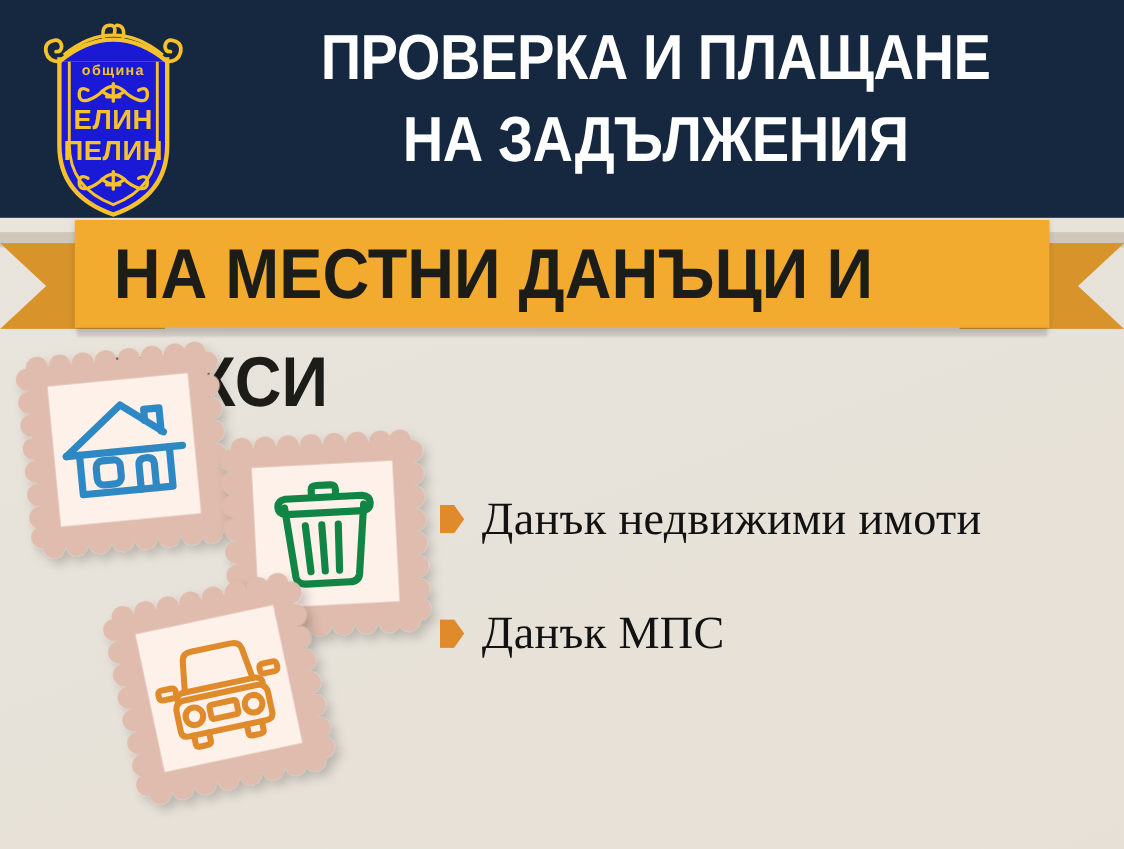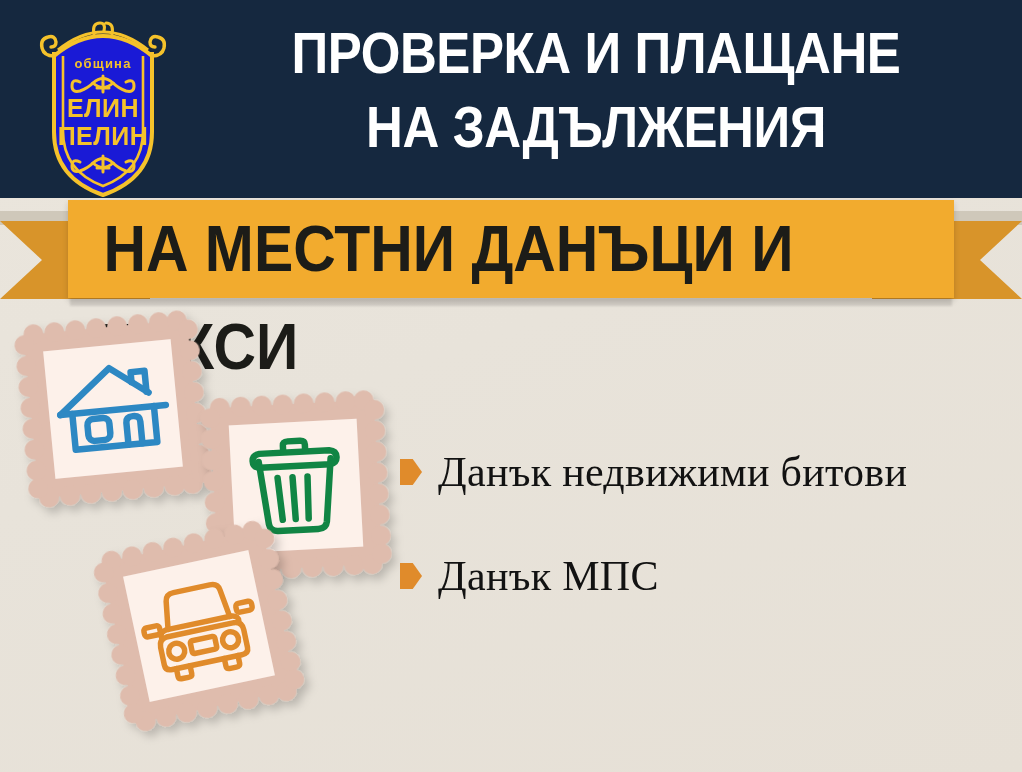--- a/index.html
+++ b/index.html
@@ -395,21 +395,21 @@
         <path d="M109 128 L109 136 Q109 139 113 139 L119 139 Q123 139 123 136 L123 128"></path>
         <rect x="36" y="82" width="16" height="9" rx="3"></rect>
         <rect x="131" y="77" width="16" height="9" rx="3"></rect>
       </g>
     </svg>
   </div>
 
   <div class="list">
     <div class="list-item">
       <span class="bullet"></span>
-      <span class="list-label">Данък недвижими битови</span>
+      <span class="list-label">Данък недвижими имоти</span>
     </div>
     <div class="list-item">
       <span class="bullet"></span>
       <span class="list-label">Данък МПС</span>
     </div>
   </div>
 
 </div>
 
 </body></html>

